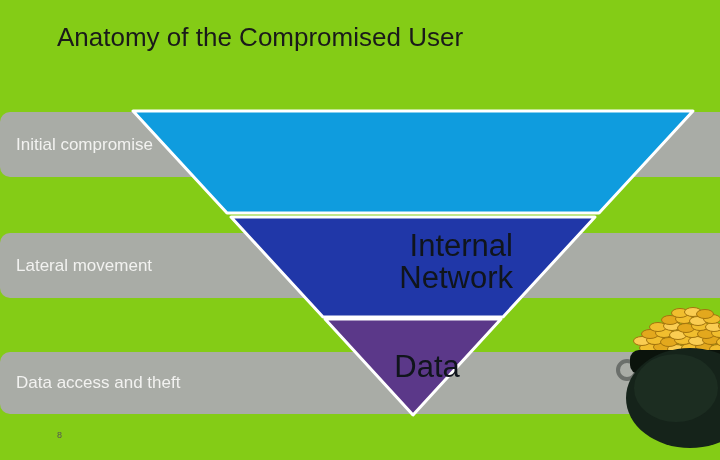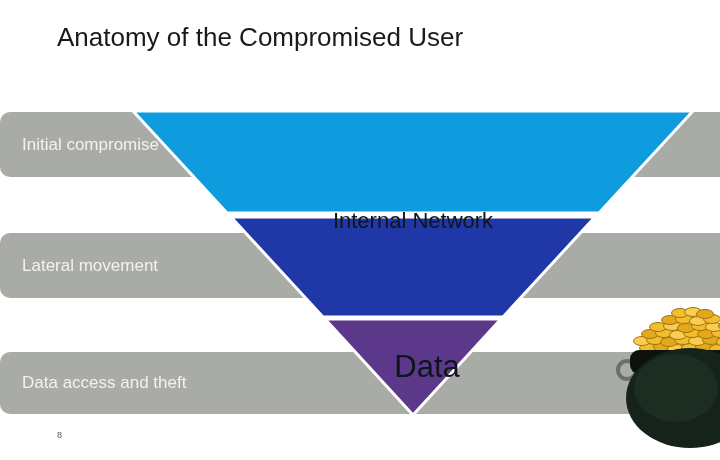--- a/index.html
+++ b/index.html
@@ -1,20 +1,20 @@
 <!DOCTYPE html>
 <html><head>
 <meta charset="utf-8">
 <style>
   html, body { margin: 0; padding: 0; background: #e8e8e8; }
   .slide {
     position: relative;
     width: 720px;
     height: 460px;
-    background: #ffffff;
+    background: #84cc16;
     overflow: hidden;
     font-family: "Liberation Sans", sans-serif;
   }
   .title {
     position: absolute;
     left: 57px;
     top: 22px;
     margin: 0;
     font-size: 26px;
     font-weight: 400;
@@ -29,41 +29,41 @@
     border-radius: 10px 0 0 10px;
     display: flex;
     align-items: center;
   }
   .bar-0 { top: 112px; height: 65px; }
   .bar-1 { top: 233px; height: 65px; }
   .bar-2 { top: 352px; height: 62px; }
   .bar-label {
     color: #f2f2f0;
     font-size: 17px;
-    padding-left: 22px;
+    padding-left: 16px;
     white-space: nowrap;
   }
   .funnel {
     position: absolute;
     left: 0; top: 0;
     width: 720px; height: 460px;
     pointer-events: none;
   }
   .funnel polygon {
     stroke: #ffffff;
     stroke-width: 3;
     stroke-linejoin: round;
   }
   .band-label {
     position: absolute;
     text-align: center;
     color: #10151c;
   }
   .band-label-0 { left: 133px; width: 560px; top: 139px; font-size: 34px; }
-  .band-label-1 { left: 313px; width: 200px; top: 205px; font-size: 22px; line-height: 32px; }
+  .band-label-1 { left: 313px; width: 200px; top: 230px; font-size: 31px; line-height: 32px; text-align: right; }
   .band-label-2 { left: 327px; width: 200px; top: 349px; font-size: 31px; }
   .pot {
     position: absolute;
     left: 600px;
     top: 298px;
     width: 130px;
     height: 162px;
   }
   .page-number {
     position: absolute;

